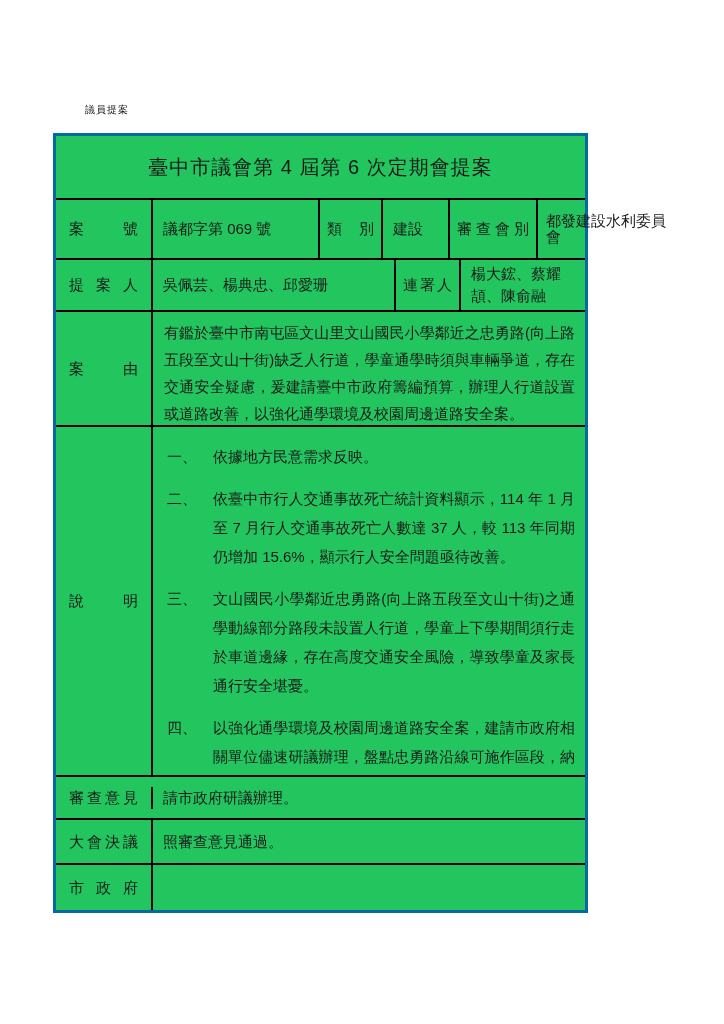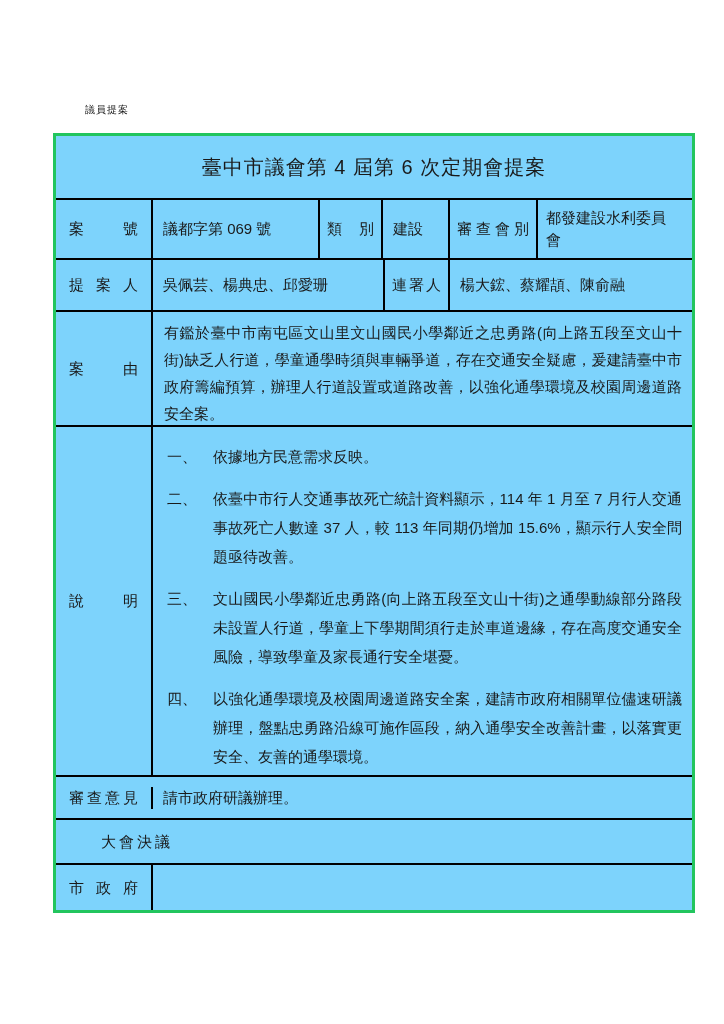--- a/index.html
+++ b/index.html
@@ -20,24 +20,24 @@
     left: 57px;
     top: 103px;
     font-size: 10px;
     letter-spacing: 1px;
     margin-left: 28px;
   }
   .proposal-table {
     position: absolute;
     left: 53px;
     top: 133px;
-    width: 642px;
-    border: 3px solid #22c55e;
+    width: 535px;
+    border: 3px solid #0369a1;
     box-sizing: border-box;
-    background: #7dd3fc;
+    background: #22c55e;
   }
   .row {
     display: flex;
     box-sizing: border-box;
     border-top: 2px solid #000;
   }
   .row:first-child { border-top: none; }
   .cell {
     box-sizing: border-box;
     border-left: 2px solid #000;
@@ -50,53 +50,53 @@
   .cell:first-child { border-left: none; }
 
   
   .h-title { height: 62px; }
   .h-r1 { height: 60px; }
   .h-r2 { height: 52px; }
   .h-reason { height: 115px; }
   .h-explain { height: 350px; }
   .h-method { height: 42px; }
   .h-review { height: 43px; align-items: center; }
-  .h-resolution { height: 45px; padding-left: 32px; }
+  .h-resolution { height: 45px; }
   .h-city { height: 47px; }
 
   
   .w-label { width: 95px; flex: none; }
   .w-case-val { width: 167px; flex: none; text-align: center; }
   .w-cat-label { width: 63px; flex: none; }
   .w-cat-val { width: 67px; flex: none; }
   .w-comm-label { width: 88px; flex: none; }
   .w-comm-val { width: 139px; flex: none; }
   .w-prop-val { width: 232px; flex: none; }
-  .w-cosign-label { width: 65px; flex: none; }
+  .w-cosign-label { width: 65px; flex: none; margin-left: 11px; }
   .w-rest { flex: 1 1 auto; }
 
   .title-cell {
     width: 100%;
     justify-content: center;
     font-size: 20px;
     letter-spacing: 1px;
   }
   .label-cell > span {
     display: block;
     width: 100%;
     text-align: justify;
     text-align-last: justify;
     font-family: Liberation Serif, serif;
   }
   .pad-main { padding: 0 13px; }
   .pad-small { padding: 0 7px; justify-content: center; }
   .value-cell { padding: 0 10px; }
   .wrap-cell {
     padding: 5px 8px;
-    line-height: 22px;
+    line-height: 16px;
   }
   .para-cell {
     align-items: flex-start;
     padding: 7px 10px 12px 11px;
     line-height: 27px;
     text-align: justify;
     display: block;
   }
   .explain-cell {
     display: block;
@@ -189,20 +189,21 @@
     <div class="cell label-cell pad-main w-label">
         <span>審查意見</span>
       </div>
     <div class="cell value-cell w-rest">請市政府研議辦理。</div>
   </div>
 
   <div class="row h-resolution">
     <div class="cell label-cell pad-main w-label">
         <span>大會決議</span>
       </div>
+    <div class="cell value-cell w-rest">照審查意見通過。</div>
   </div>
 
   <div class="row h-city">
     <div class="cell label-cell pad-main w-label">
         <span>市政府</span>
       </div>
     <div class="cell value-cell w-rest"></div>
   </div>
 
 </div>

